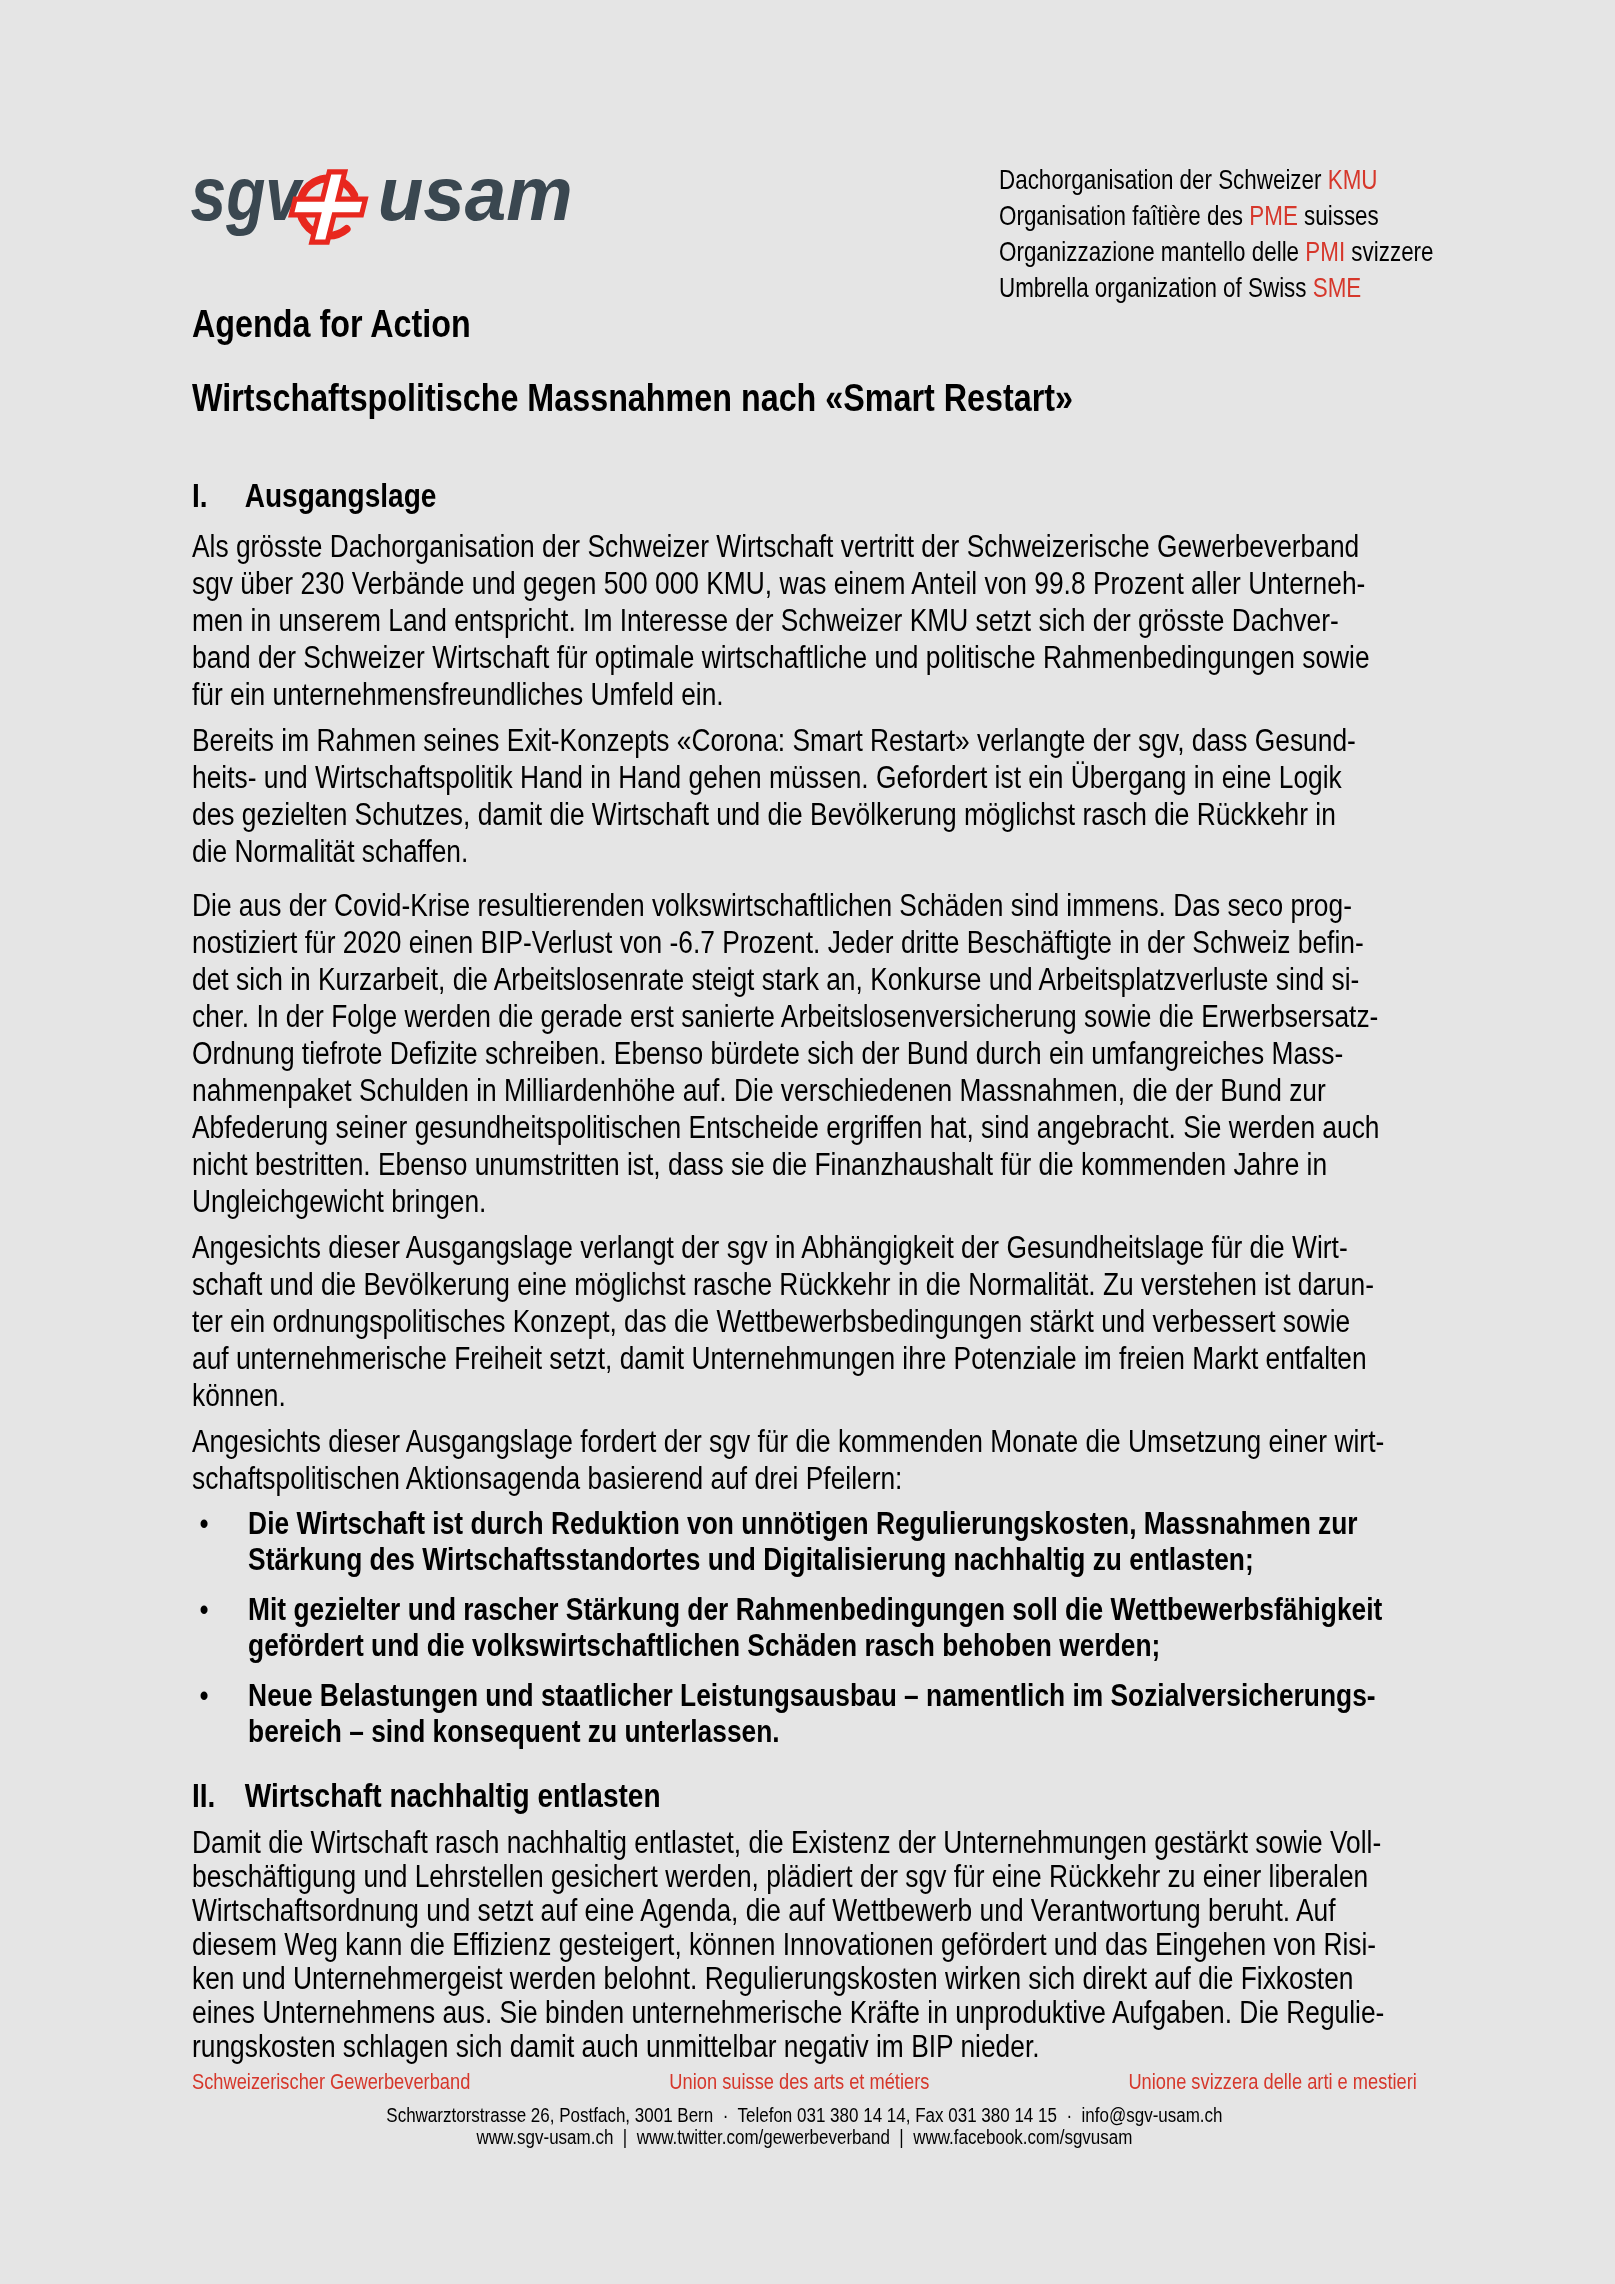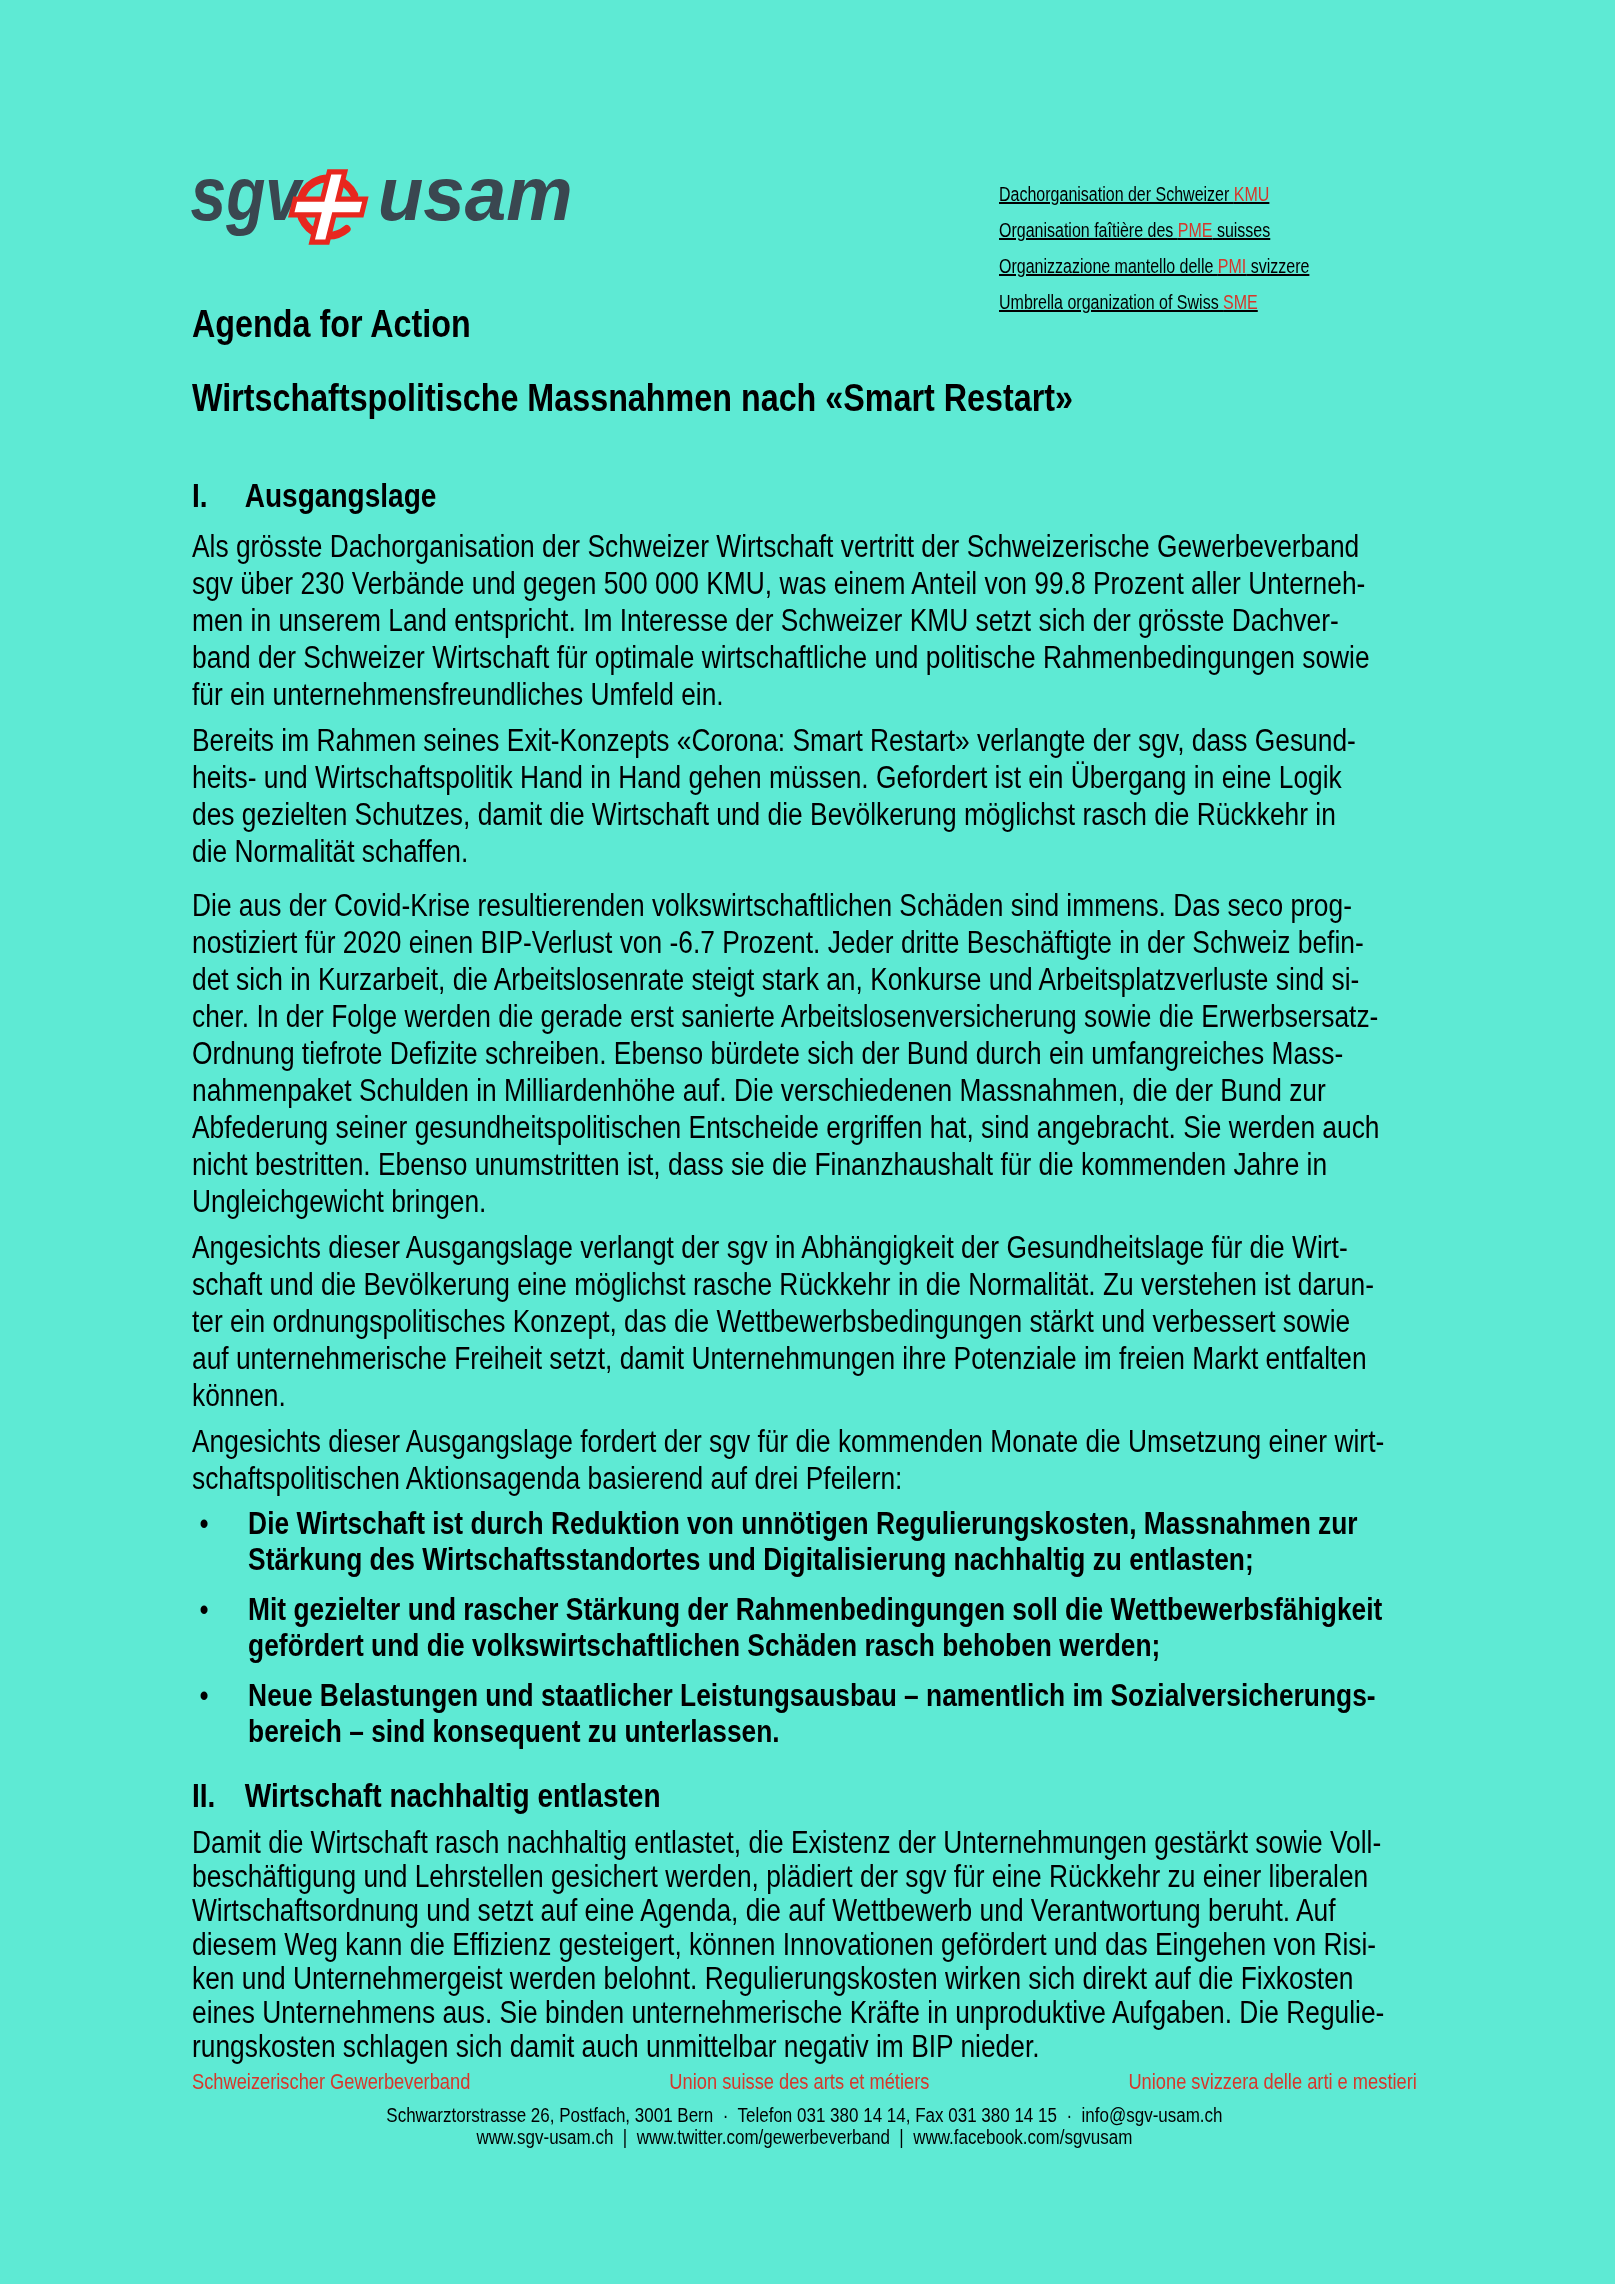--- a/index.html
+++ b/index.html
@@ -1,23 +1,23 @@
 <!DOCTYPE html>
 <html style="font-size:10.4px"><head>
 <meta charset="utf-8">
 <style>
   html,body { margin:0; padding:0; background:#888; }
   .page {
     position:relative; width:1616px; height:2284px; margin:0 auto;
-    background:#5eead4; overflow:hidden;
+    background:#e5e5e5; overflow:hidden;
     font-family:"Liberation Sans", sans-serif; color:#000;
   }
   
   .logo-svg { position:absolute; left:190px; top:142px; }
-  .orgs { position:absolute; left:999px; top:176px; font-size:20px; line-height:36px;text-decoration:underline; }
+  .orgs { position:absolute; left:999px; top:162px; font-size:28px; line-height:36px; }
   .org-line { transform:scaleX(0.80); transform-origin:0 0; white-space:pre; }
   .org-line .accent { color:#d6372b; }
   
   .doc-col {
     position:absolute; left:192px; top:301px; width:1441px;
     transform:scaleX(0.85); transform-origin:0 0;
   }
   .doc-title    { margin:0; font-size:38px; line-height:46px; font-weight:bold; white-space:pre; }
   .doc-subtitle { margin:28px 0 0 0; font-size:38px; line-height:46px; font-weight:bold; white-space:pre; }
   .sec { display:flex; font-size:33px; line-height:40px; font-weight:bold; }

